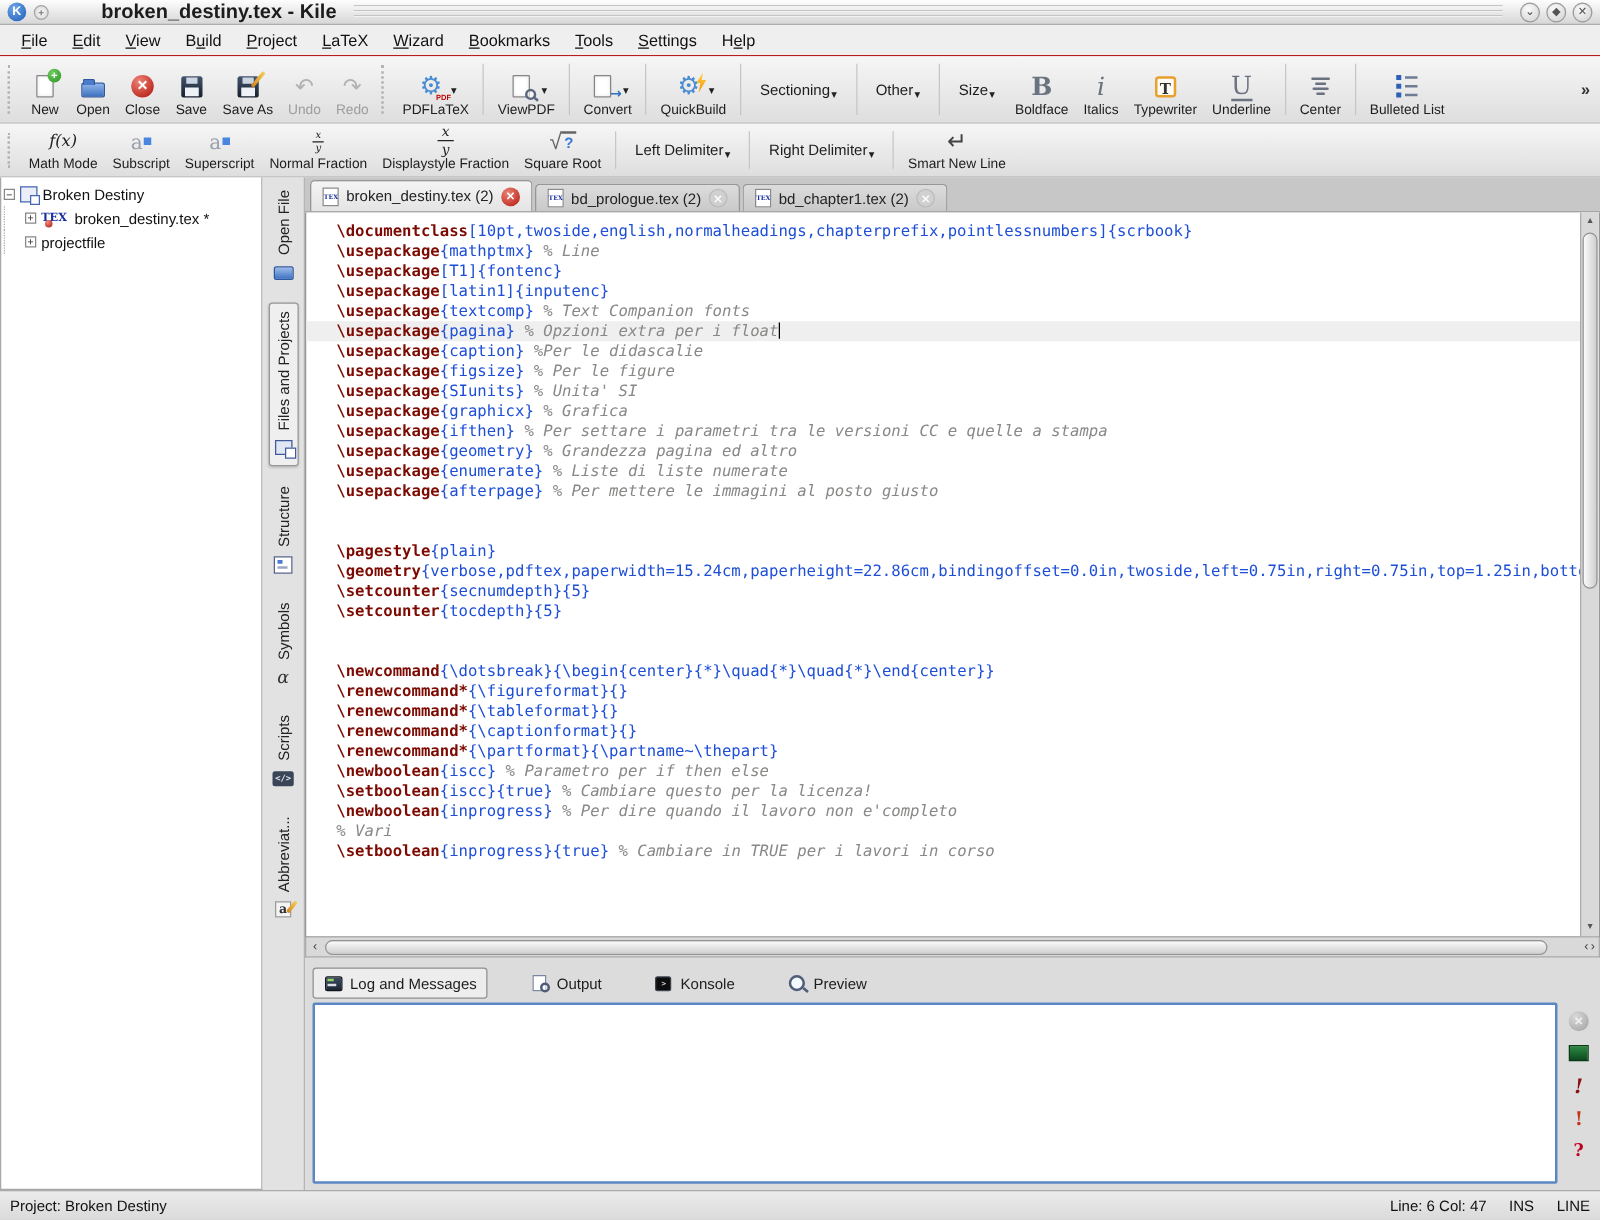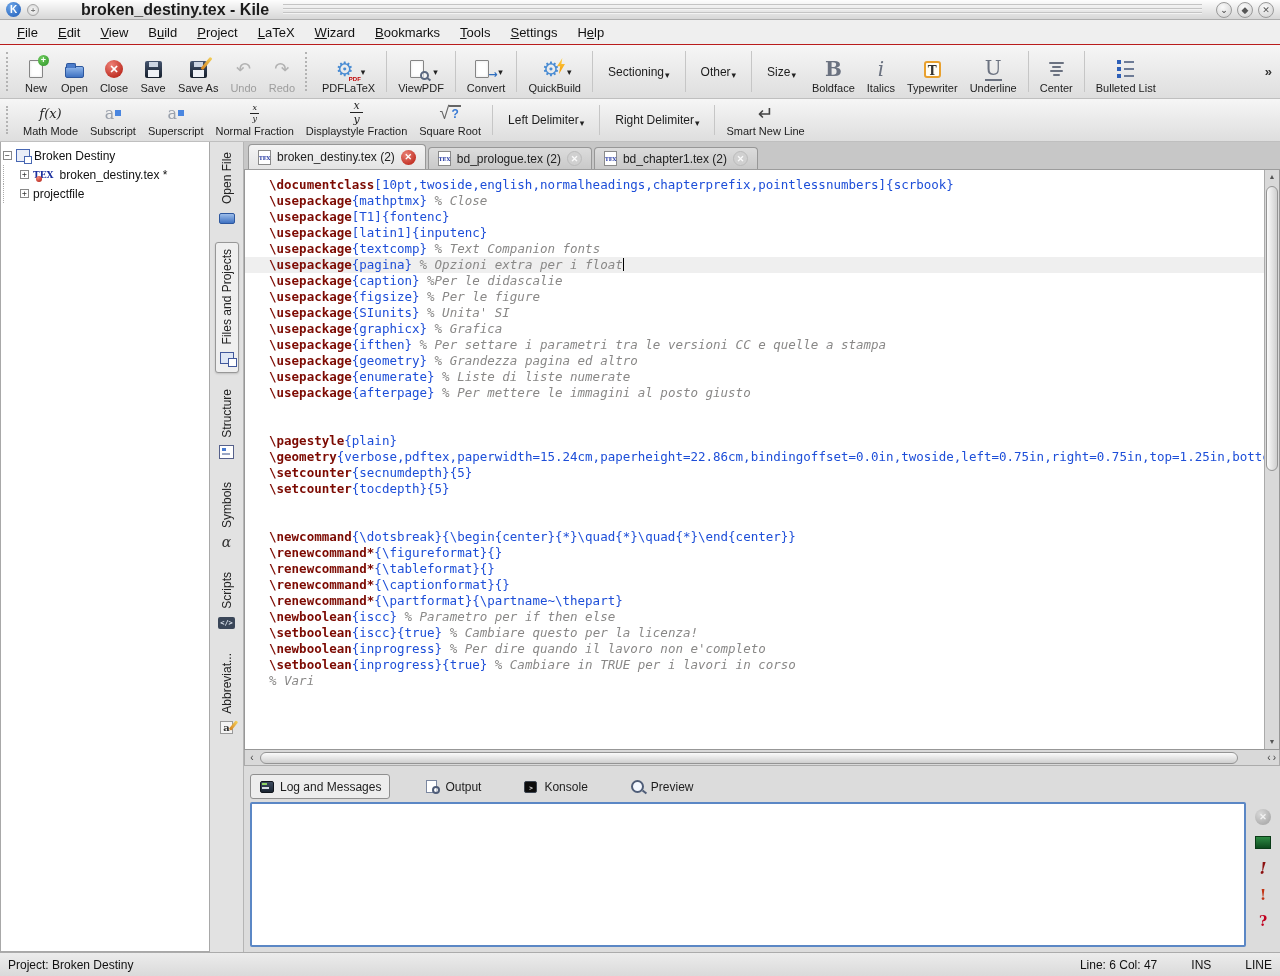--- a/index.html
+++ b/index.html
@@ -187,21 +187,21 @@
   .si-close{width:16px;height:16px;border-radius:50%;background:radial-gradient(circle at 35% 30%,#d9d9d9,#9f9f9f);
     color:#f2f2f2;font:bold 9px/16px "Liberation Sans",sans-serif;text-align:center;}
   .si-chart{width:16px;height:13px;background:linear-gradient(#2d8a43,#0d4a1e);border:1px solid #0a3a17;box-sizing:border-box;}
   .si-err{color:#8c1010;font:bold italic 16px "DejaVu Serif",serif;}
   .si-warn{color:#c23414;font:bold 15px "DejaVu Serif",serif;}
   .si-bad{color:#c00020;font:bold 14px "DejaVu Serif",serif;}
 
   
   .statusbar{flex:0 0 24px;height:24px;background:linear-gradient(#ececec,#dadada);border-top:1px solid #ababab;
     display:flex;align-items:center;font-size:12px;color:#111;padding:0 8px;box-sizing:border-box;}
-  .statusbar .sright{margin-left:auto;display:flex;gap:34px;}
+  .statusbar .sright{margin-left:auto;display:flex;gap:18px;}
 </style>
 </head>
 <body>
 
 <div class="window">
 
   <div class="titlebar">
     <span class="kicon">K</span>
     <span class="mini-btn">+</span>
     <span class="wtitle">broken_destiny.tex - Kile</span>
@@ -512,21 +512,21 @@
         <div class="etab">
           <span class="ticon">TEX</span>
           <span>bd_chapter1.tex (2)</span>
           <span class="tclose gray">✕</span>
         </div>
       </div>
 
       <div class="editorwrap">
         <div class="code" id="code">
             <div class="cl"><span class="sg-c">\documentclass</span><span class="sg-t">[10pt,twoside,english,normalheadings,chapterprefix,pointlessnumbers]{scrbook}</span></div>
-            <div class="cl"><span class="sg-c">\usepackage</span><span class="sg-t">{mathptmx} </span><span class="sg-m">% Close</span></div>
+            <div class="cl"><span class="sg-c">\usepackage</span><span class="sg-t">{mathptmx} </span><span class="sg-m">% Line</span></div>
             <div class="cl"><span class="sg-c">\usepackage</span><span class="sg-t">[T1]{fontenc}</span></div>
             <div class="cl"><span class="sg-c">\usepackage</span><span class="sg-t">[latin1]{inputenc}</span></div>
             <div class="cl"><span class="sg-c">\usepackage</span><span class="sg-t">{textcomp} </span><span class="sg-m">% Text Companion fonts</span></div>
             <div class="cl cur"><span class="sg-c">\usepackage</span><span class="sg-t">{pagina} </span><span class="sg-m">% Opzioni extra per i float</span><span class="caret"></span></div>
             <div class="cl"><span class="sg-c">\usepackage</span><span class="sg-t">{caption} </span><span class="sg-m">%Per le didascalie</span></div>
             <div class="cl"><span class="sg-c">\usepackage</span><span class="sg-t">{figsize} </span><span class="sg-m">% Per le figure</span></div>
             <div class="cl"><span class="sg-c">\usepackage</span><span class="sg-t">{SIunits} </span><span class="sg-m">% Unita' SI</span></div>
             <div class="cl"><span class="sg-c">\usepackage</span><span class="sg-t">{graphicx} </span><span class="sg-m">% Grafica</span></div>
             <div class="cl"><span class="sg-c">\usepackage</span><span class="sg-t">{ifthen} </span><span class="sg-m">% Per settare i parametri tra le versioni CC e quelle a stampa</span></div>
             <div class="cl"><span class="sg-c">\usepackage</span><span class="sg-t">{geometry} </span><span class="sg-m">% Grandezza pagina ed altro</span></div>
@@ -541,22 +541,22 @@
             <div class="cl">&nbsp;</div>
             <div class="cl">&nbsp;</div>
             <div class="cl"><span class="sg-c">\newcommand</span><span class="sg-t">{\dotsbreak}{\begin{center}{*}\quad{*}\quad{*}\end{center}}</span></div>
             <div class="cl"><span class="sg-c">\renewcommand*</span><span class="sg-t">{\figureformat}{}</span></div>
             <div class="cl"><span class="sg-c">\renewcommand*</span><span class="sg-t">{\tableformat}{}</span></div>
             <div class="cl"><span class="sg-c">\renewcommand*</span><span class="sg-t">{\captionformat}{}</span></div>
             <div class="cl"><span class="sg-c">\renewcommand*</span><span class="sg-t">{\partformat}{\partname~\thepart}</span></div>
             <div class="cl"><span class="sg-c">\newboolean</span><span class="sg-t">{iscc} </span><span class="sg-m">% Parametro per if then else</span></div>
             <div class="cl"><span class="sg-c">\setboolean</span><span class="sg-t">{iscc}{true} </span><span class="sg-m">% Cambiare questo per la licenza!</span></div>
             <div class="cl"><span class="sg-c">\newboolean</span><span class="sg-t">{inprogress} </span><span class="sg-m">% Per dire quando il lavoro non e'completo</span></div>
+            <div class="cl"><span class="sg-m">% Vari</span></div>
             <div class="cl"><span class="sg-c">\setboolean</span><span class="sg-t">{inprogress}{true} </span><span class="sg-m">% Cambiare in TRUE per i lavori in corso</span></div>
-            <div class="cl"><span class="sg-m">% Vari</span></div>
             <div class="cl">&nbsp;</div>
           </div>
         <div class="vscroll">
           <span class="vsa up">▲</span>
           <span class="vthumb"></span>
           <span class="vsa down">▼</span>
         </div>
       </div>
 
       <div class="hscroll">

